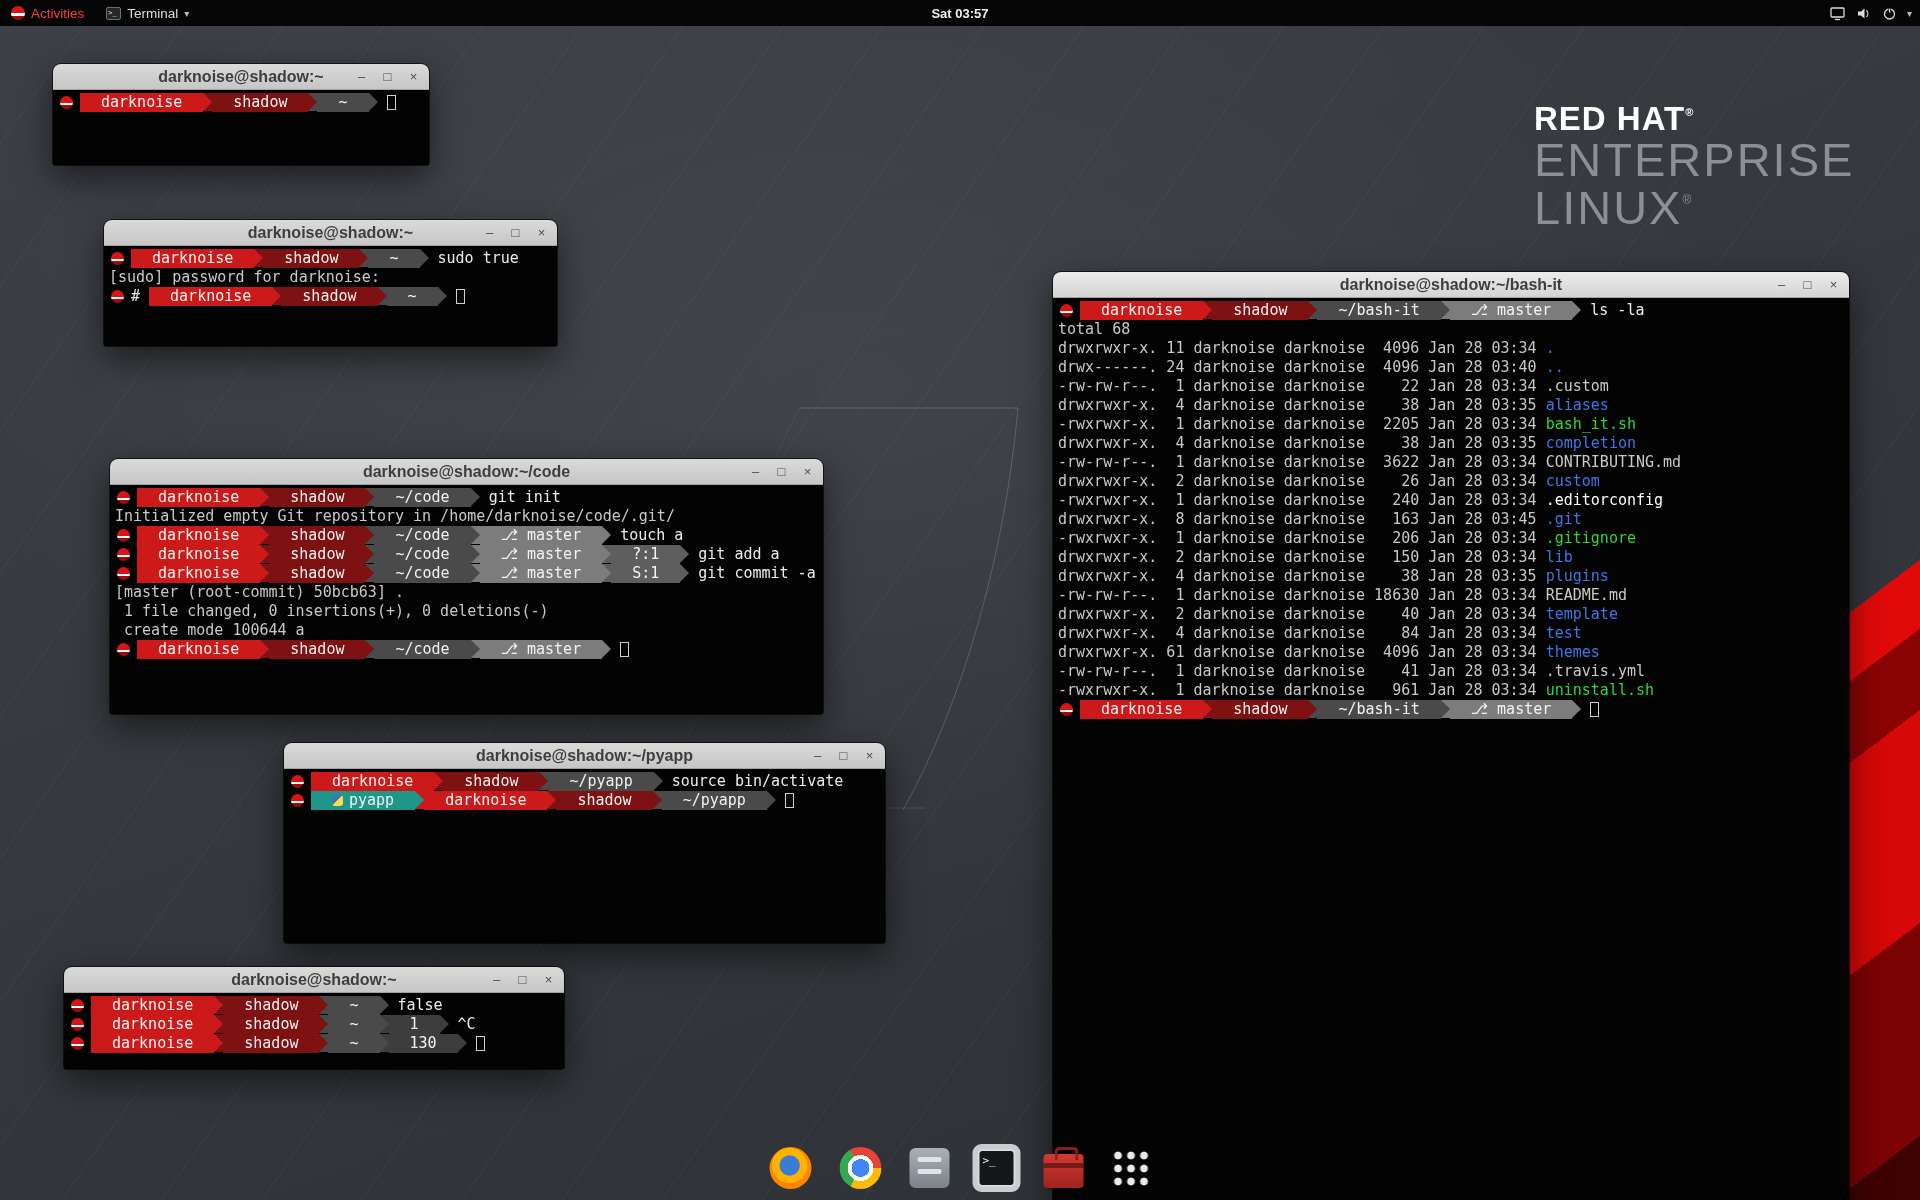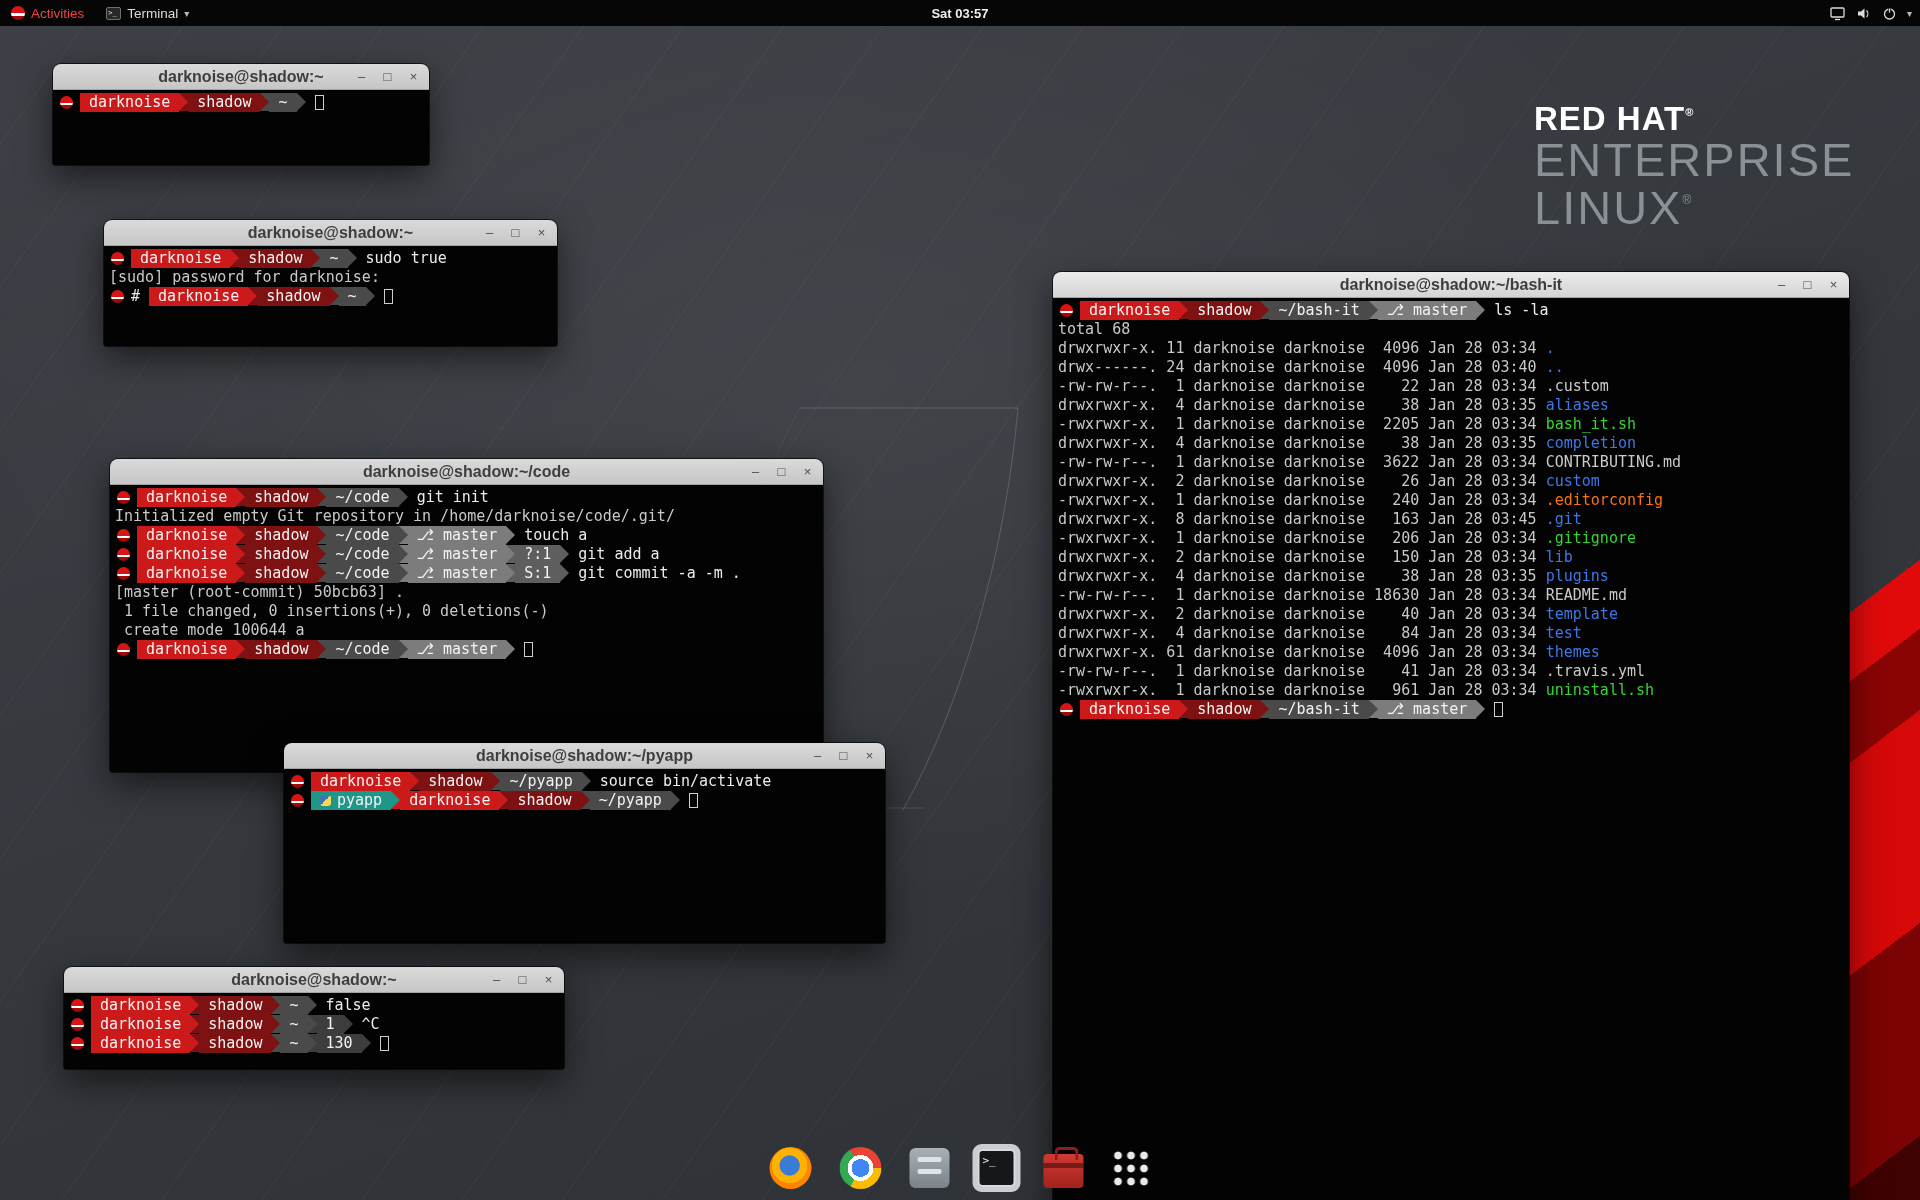--- a/index.html
+++ b/index.html
@@ -41,21 +41,21 @@
 .wtitle{font-size:16px;font-weight:700;color:#3e3e3e}
 .wbtns{position:absolute;right:9px;top:0;height:100%;display:flex;align-items:center;gap:13px}
 .wbtn{font-size:13px;line-height:13px;color:#4c4c4c;width:13px;text-align:center}
 .term{height:calc(100% - 26px);background:#030303;padding:3px 5px;overflow:hidden;
   font-family:"DejaVu Sans Mono","Liberation Mono",monospace;font-size:15px;color:#c9c9c9}
 .tline{height:19px;line-height:19px;white-space:pre}
 .pline{display:flex;align-items:flex-start}
 .rh{flex:none;width:13px;height:13px;border-radius:50%;align-self:center;margin:0 7px 0 2px;
   background:linear-gradient(180deg,#d81414 0 52%,#fff 52% 68%,#a00a0a 68% 100%)}
 .pretext{color:#e9e9e9;flex:none}
-.seg{flex:none;padding:0 9px;color:#f3f3f3}
+.seg{flex:none;padding:0 21px;color:#f3f3f3}
 .sep{flex:none;width:0;height:0;border-style:solid;border-width:9.5px 0 9.5px 9px;border-color:transparent;align-self:flex-start}
 .cmd{flex:none;margin-left:9px;color:#ececec}
 .cursor{flex:none;width:9px;height:15px;border:1px solid #cfcfcf;align-self:center;margin-left:9px}
 .pyico{display:inline-block;width:11px;height:11px;border-radius:3px;margin-right:6px;vertical-align:-1px;
   background:linear-gradient(135deg,#3b77b8 0 50%,#ffd84a 50% 100%)}
 
 .dock{position:absolute;left:50%;bottom:6px;transform:translateX(-50%);display:flex;gap:18px;align-items:center;z-index:40}
 .dock-item{padding:5px;border-radius:9px;display:flex;align-items:center;justify-content:center;cursor:pointer}
 .dock-item.active{background:#caccd0}
 .dicon{display:block}
@@ -117,21 +117,21 @@
             <span class="wbtn">□</span>
             <span class="wbtn">×</span>
           </span>
         </div>
         <div class="term">
           <div class="tline pline"><span class="rh"></span><span class="seg" style="background: rgb(204, 26, 26);"><span>darknoise</span></span><span class="sep" style="border-left-color: rgb(204, 26, 26); background: rgb(126, 17, 17);"></span><span class="seg" style="background: rgb(126, 17, 17);"><span>shadow</span></span><span class="sep" style="border-left-color: rgb(126, 17, 17); background: rgb(74, 74, 74);"></span><span class="seg" style="background: rgb(74, 74, 74);"><span>~</span></span><span class="sep" style="border-left-color: rgb(74, 74, 74);"></span><span class="cmd">sudo true</span></div>
           <div class="tline oline"><span>[sudo] password for darknoise:</span></div>
           <div class="tline pline"><span class="rh"></span><span class="pretext"># </span><span class="seg" style="background: rgb(204, 26, 26);"><span>darknoise</span></span><span class="sep" style="border-left-color: rgb(204, 26, 26); background: rgb(126, 17, 17);"></span><span class="seg" style="background: rgb(126, 17, 17);"><span>shadow</span></span><span class="sep" style="border-left-color: rgb(126, 17, 17); background: rgb(74, 74, 74);"></span><span class="seg" style="background: rgb(74, 74, 74);"><span>~</span></span><span class="sep" style="border-left-color: rgb(74, 74, 74);"></span><span class="cursor"></span></div>
         </div>
       </div>
-      <div class="window" style="left: 110px; top: 459px; width: 713px; height: 313px;">
+      <div class="window" style="left: 110px; top: 459px; width: 713px; height: 255px;">
         <div class="titlebar">
           <span class="wtitle">darknoise@shadow:~/code</span>
           <span class="wbtns">
             <span class="wbtn">–</span>
             <span class="wbtn">□</span>
             <span class="wbtn">×</span>
           </span>
         </div>
         <div class="term">
           <div class="tline pline"><span class="rh"></span><span class="seg" style="background: rgb(204, 26, 26);"><span>darknoise</span></span><span class="sep" style="border-left-color: rgb(204, 26, 26); background: rgb(126, 17, 17);"></span><span class="seg" style="background: rgb(126, 17, 17);"><span>shadow</span></span><span class="sep" style="border-left-color: rgb(126, 17, 17); background: rgb(74, 74, 74);"></span><span class="seg" style="background: rgb(74, 74, 74);"><span>~/code</span></span><span class="sep" style="border-left-color: rgb(74, 74, 74);"></span><span class="cmd">git init</span></div>
@@ -187,21 +187,21 @@
           <div class="tline pline"><span class="rh"></span><span class="seg" style="background: rgb(204, 26, 26);"><span>darknoise</span></span><span class="sep" style="border-left-color: rgb(204, 26, 26); background: rgb(126, 17, 17);"></span><span class="seg" style="background: rgb(126, 17, 17);"><span>shadow</span></span><span class="sep" style="border-left-color: rgb(126, 17, 17); background: rgb(74, 74, 74);"></span><span class="seg" style="background: rgb(74, 74, 74);"><span>~/bash-it</span></span><span class="sep" style="border-left-color: rgb(74, 74, 74); background: rgb(124, 124, 124);"></span><span class="seg" style="background: rgb(124, 124, 124);"><span>⎇ master</span></span><span class="sep" style="border-left-color: rgb(124, 124, 124);"></span><span class="cmd">ls -la</span></div>
           <div class="tline oline"><span>total 68</span></div>
           <div class="tline oline"><span>drwxrwxr-x. 11 darknoise darknoise  4096 Jan 28 03:34 </span><span style="color: rgb(62, 120, 232);">.</span></div>
           <div class="tline oline"><span>drwx------. 24 darknoise darknoise  4096 Jan 28 03:40 </span><span style="color: rgb(62, 120, 232);">..</span></div>
           <div class="tline oline"><span>-rw-rw-r--.  1 darknoise darknoise    22 Jan 28 03:34 </span><span>.custom</span></div>
           <div class="tline oline"><span>drwxrwxr-x.  4 darknoise darknoise    38 Jan 28 03:35 </span><span style="color: rgb(62, 120, 232);">aliases</span></div>
           <div class="tline oline"><span>-rwxrwxr-x.  1 darknoise darknoise  2205 Jan 28 03:34 </span><span style="color: rgb(51, 214, 51);">bash_it.sh</span></div>
           <div class="tline oline"><span>drwxrwxr-x.  4 darknoise darknoise    38 Jan 28 03:35 </span><span style="color: rgb(62, 120, 232);">completion</span></div>
           <div class="tline oline"><span>-rw-rw-r--.  1 darknoise darknoise  3622 Jan 28 03:34 </span><span>CONTRIBUTING.md</span></div>
           <div class="tline oline"><span>drwxrwxr-x.  2 darknoise darknoise    26 Jan 28 03:34 </span><span style="color: rgb(62, 120, 232);">custom</span></div>
-          <div class="tline oline"><span>-rwxrwxr-x.  1 darknoise darknoise   240 Jan 28 03:34 </span><span style="color: #f97316;">.editorconfig</span></div>
+          <div class="tline oline"><span>-rwxrwxr-x.  1 darknoise darknoise   240 Jan 28 03:34 </span><span style="color: #ffffff;">.editorconfig</span></div>
           <div class="tline oline"><span>drwxrwxr-x.  8 darknoise darknoise   163 Jan 28 03:45 </span><span style="color: rgb(62, 120, 232);">.git</span></div>
           <div class="tline oline"><span>-rwxrwxr-x.  1 darknoise darknoise   206 Jan 28 03:34 </span><span style="color: rgb(51, 214, 51);">.gitignore</span></div>
           <div class="tline oline"><span>drwxrwxr-x.  2 darknoise darknoise   150 Jan 28 03:34 </span><span style="color: rgb(62, 120, 232);">lib</span></div>
           <div class="tline oline"><span>drwxrwxr-x.  4 darknoise darknoise    38 Jan 28 03:35 </span><span style="color: rgb(62, 120, 232);">plugins</span></div>
           <div class="tline oline"><span>-rw-rw-r--.  1 darknoise darknoise 18630 Jan 28 03:34 </span><span>README.md</span></div>
           <div class="tline oline"><span>drwxrwxr-x.  2 darknoise darknoise    40 Jan 28 03:34 </span><span style="color: rgb(62, 120, 232);">template</span></div>
           <div class="tline oline"><span>drwxrwxr-x.  4 darknoise darknoise    84 Jan 28 03:34 </span><span style="color: rgb(62, 120, 232);">test</span></div>
           <div class="tline oline"><span>drwxrwxr-x. 61 darknoise darknoise  4096 Jan 28 03:34 </span><span style="color: rgb(62, 120, 232);">themes</span></div>
           <div class="tline oline"><span>-rw-rw-r--.  1 darknoise darknoise    41 Jan 28 03:34 </span><span>.travis.yml</span></div>
           <div class="tline oline"><span>-rwxrwxr-x.  1 darknoise darknoise   961 Jan 28 03:34 </span><span style="color: rgb(51, 214, 51);">uninstall.sh</span></div>

